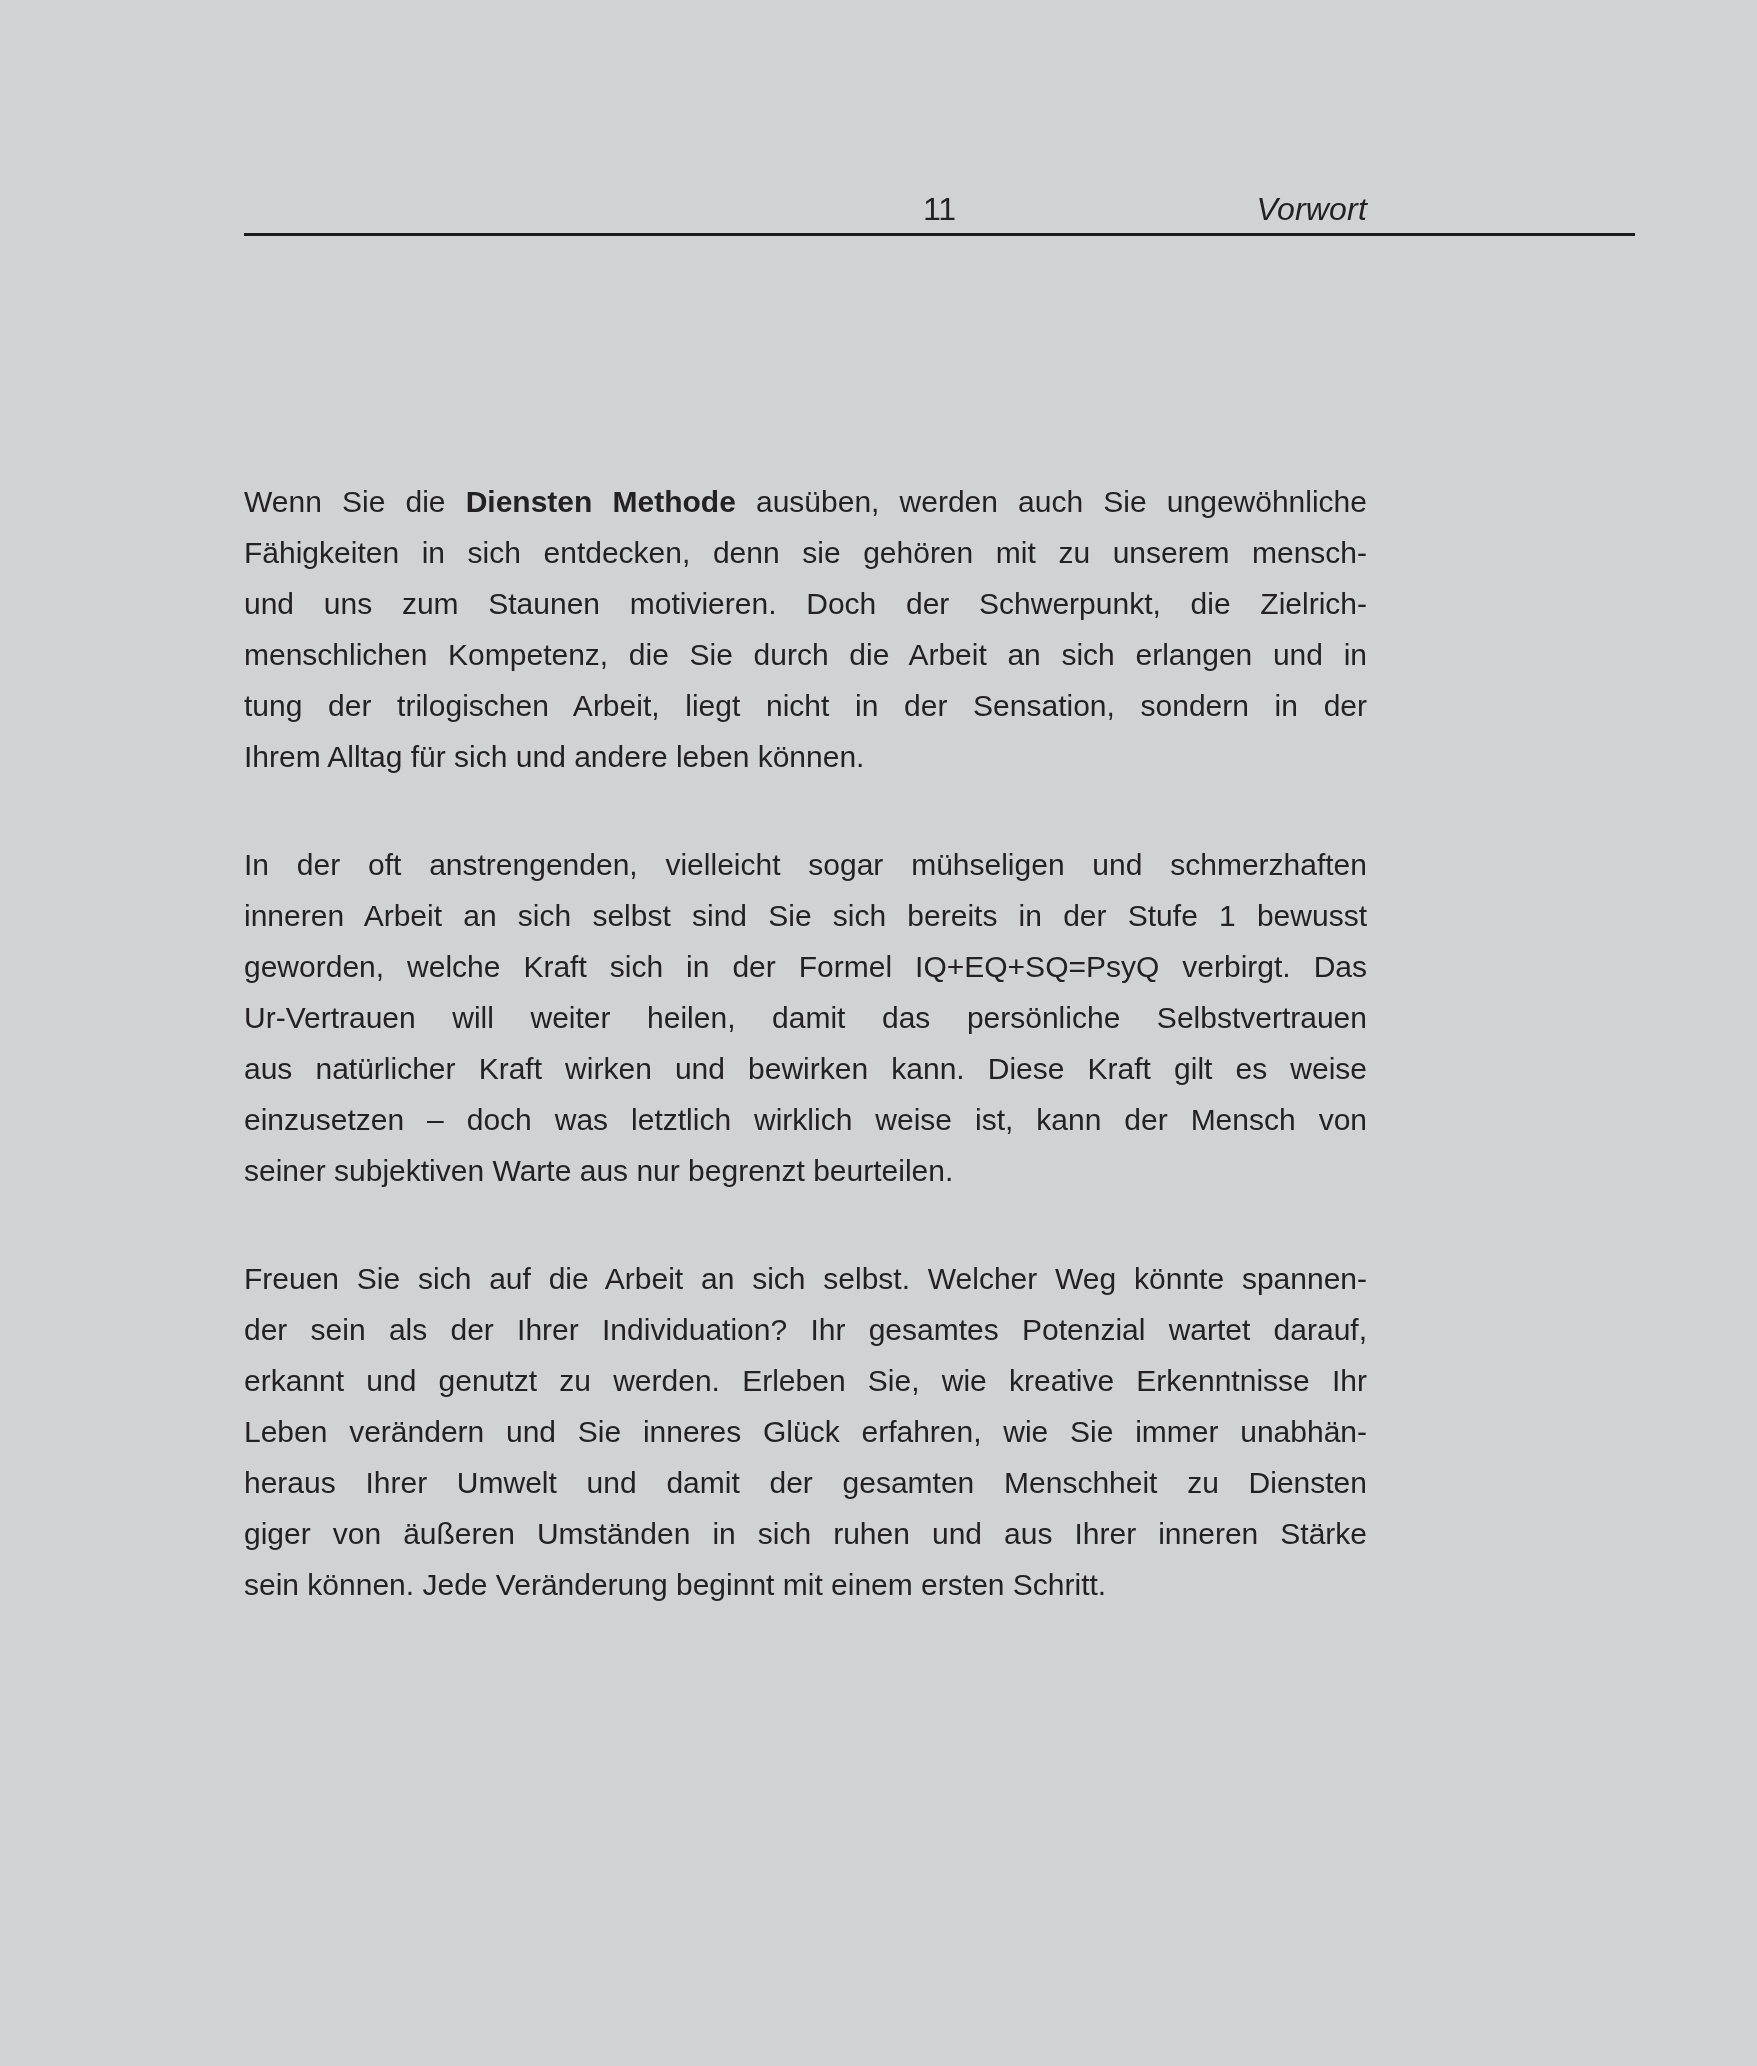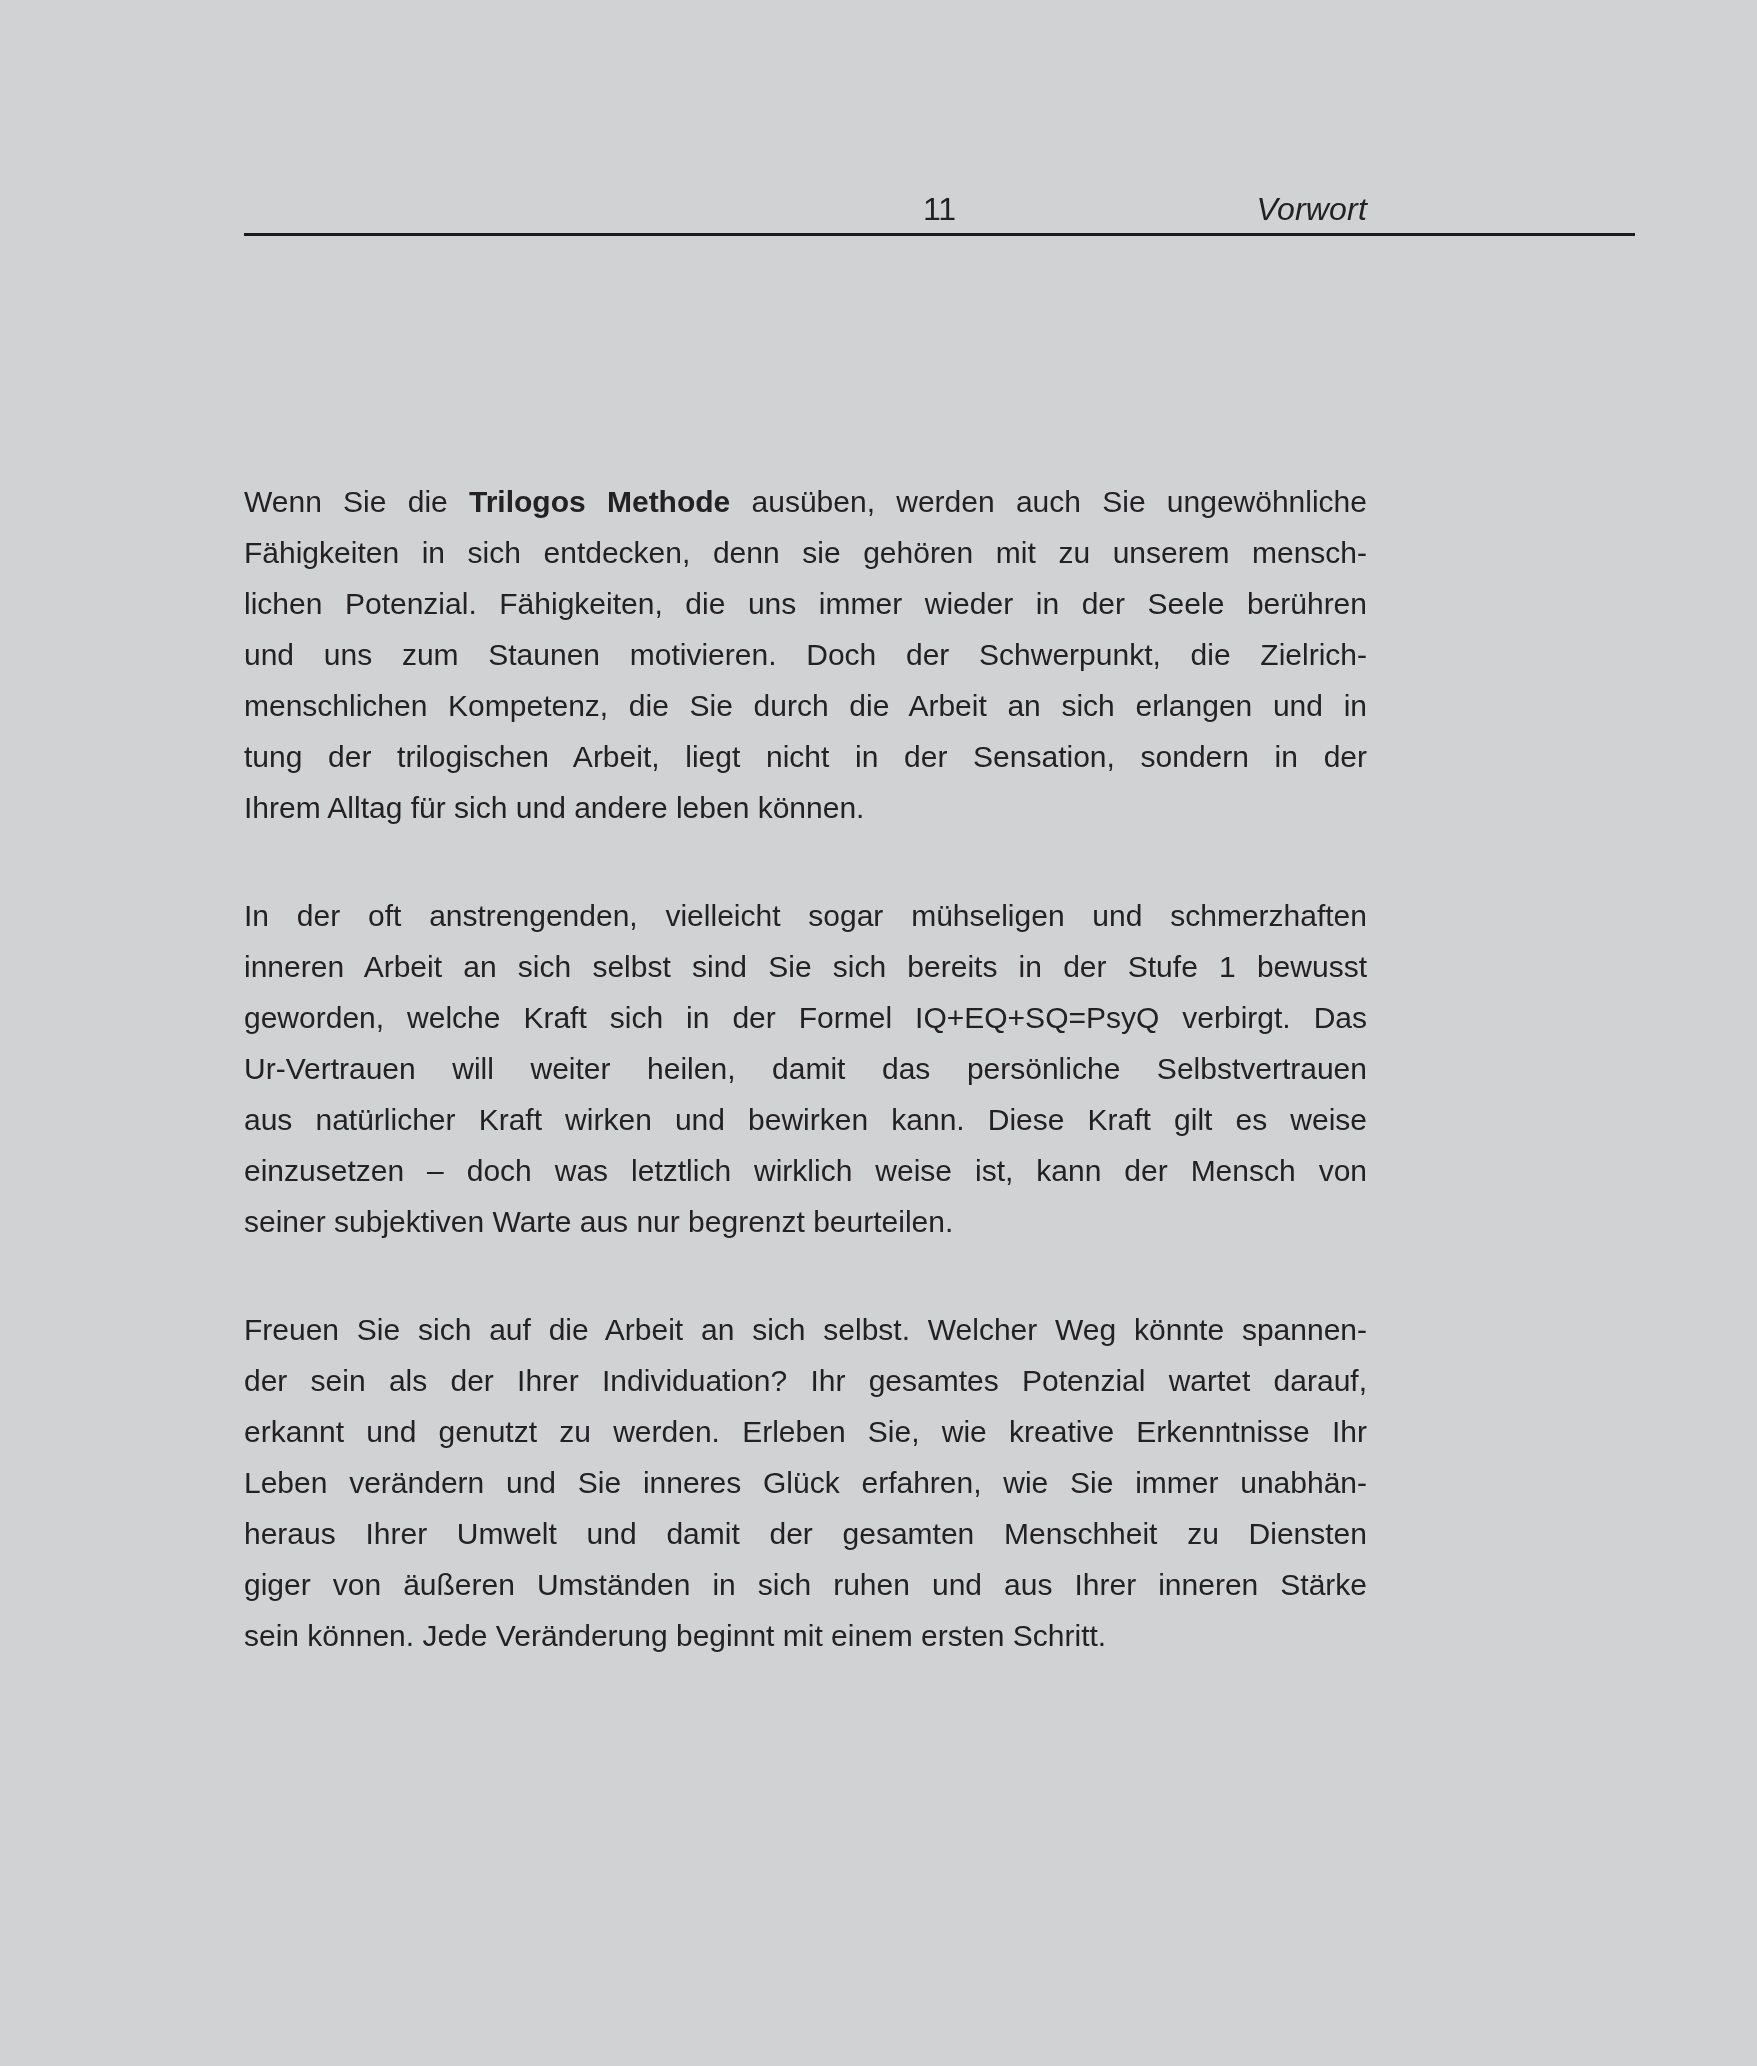--- a/index.html
+++ b/index.html
@@ -78,23 +78,22 @@
 </head>
 <body>
 
 <div class="page">
   <div class="section-title">Vorwort</div>
   <div class="page-number">11</div>
   <div class="head-rule"></div>
 
   <div class="body-text">
       <div class="para">
-        <div class="line">Wenn Sie die <strong>Trilogos Methode</strong> ausüben, werden auch Sie ungewöhnliche</div>
+        <div class="line">Wenn Sie die <strong>Diensten Methode</strong> ausüben, werden auch Sie ungewöhnliche</div>
         <div class="line">Fähigkeiten in sich entdecken, denn sie gehören mit zu unserem mensch-</div>
-        <div class="line">lichen Potenzial. Fähigkeiten, die uns immer wieder in der Seele berühren</div>
         <div class="line">und uns zum Staunen motivieren. Doch der Schwerpunkt, die Zielrich-</div>
         <div class="line">menschlichen Kompetenz, die Sie durch die Arbeit an sich erlangen und in</div>
         <div class="line">tung der trilogischen Arbeit, liegt nicht in der Sensation, sondern in der</div>
         <div class="line last">Ihrem Alltag für sich und andere leben können.</div>
       </div>
       <div class="para">
         <div class="line">In der oft anstrengenden, vielleicht sogar mühseligen und schmerzhaften</div>
         <div class="line">inneren Arbeit an sich selbst sind Sie sich bereits in der Stufe 1 bewusst</div>
         <div class="line">geworden, welche Kraft sich in der Formel IQ+EQ+SQ=PsyQ verbirgt. Das</div>
         <div class="line">Ur-Vertrauen will weiter heilen, damit das persönliche Selbstvertrauen</div>

